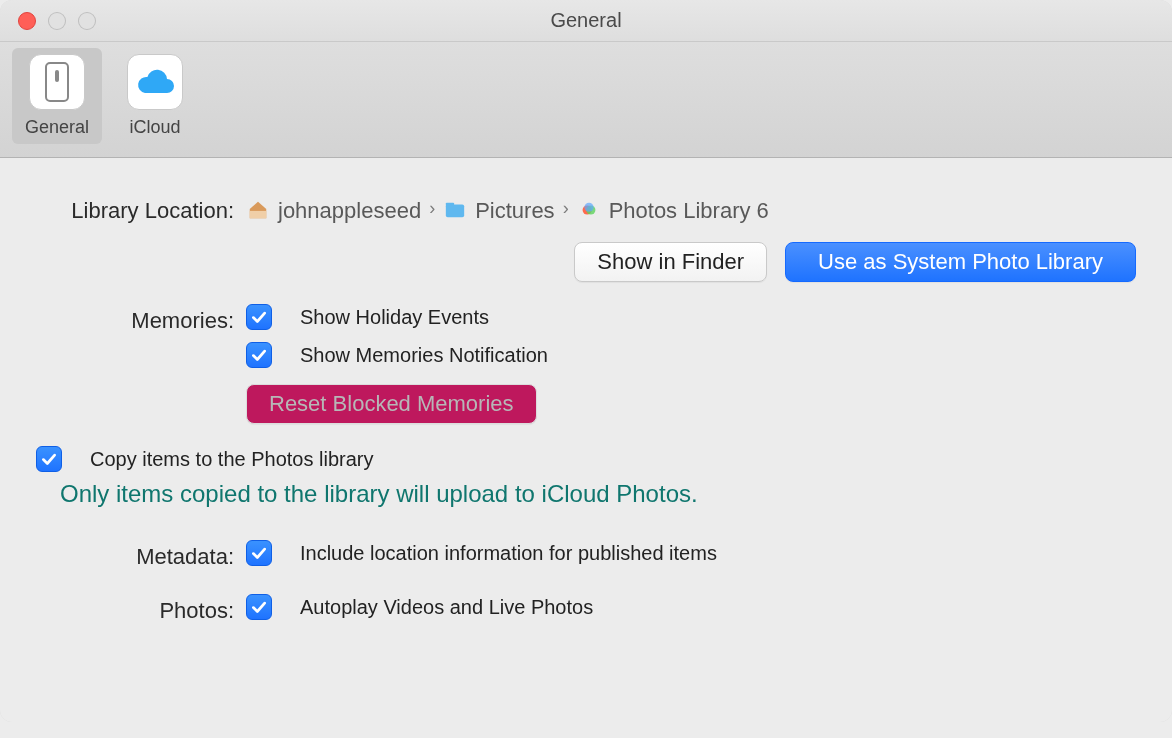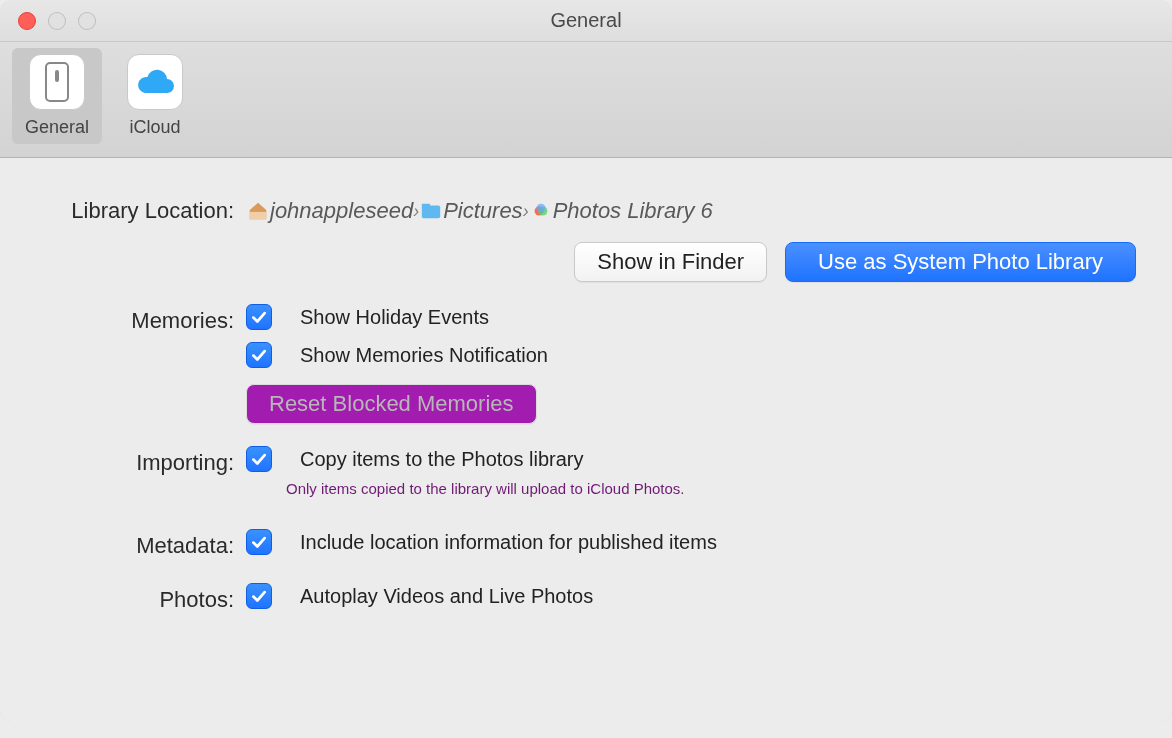--- a/index.html
+++ b/index.html
@@ -92,22 +92,22 @@
   .row .lbl {
     width: 210px;
     text-align: right;
     padding-right: 12px;
     padding-top: 4px;
     color: #2a2a2a;
     font-size: 22px;
   }
   .row .val { flex: 1; }
   .breadcrumb {
-    display:flex; align-items:center; flex-wrap:wrap;
-    font-size: 22px; color:#595959; padding-top:4px;font-style:italic;
+    display:flex; gap:8px; flex-wrap:wrap;
+    font-size: 22px; color:#595959; padding-top:4px;
   }
   .breadcrumb .chev { color:#7c7c7c; font-size:18px; }
   .crumb-icon {
     width:24px; height:24px; display:inline-flex; align-items:center; justify-content:center;
   }
   .btnrow { display:flex; gap:18px; margin-top:18px;justify-content:flex-end; }
   .btn {
     font-size: 22px;
     padding: 6px 22px;
     border-radius: 8px;
@@ -118,29 +118,29 @@
     box-shadow: 0 1px 1px rgba(0,0,0,.05);
   }
   .btn.primary {
     background: linear-gradient(#4a90ff,#1f73ff);
     border: 1px solid #156aff;
     color:#fff;
     padding-left:32px; padding-right:32px;
   }
   .btn.disabled {
     color:#b7b7b7;
-    background:#a21caf;
+    background:#be185d;
     border-color:#dcdcdc;
   }
   .check-line {
     display:flex; align-items:center; gap:28px;
     font-size:20px; color:#222; margin-bottom:10px;
   }
   .sub {
-    font-size:15px; color:#701a75; margin-left:40px; margin-top:-2px; margin-bottom:14px;
+    font-size:24px; color:#0f766e; margin-left:24px; margin-top:-2px; margin-bottom:14px;
   }
   .chk {
     width:26px; height:26px; border-radius:6px;
     background: linear-gradient(#3a92ff,#1f73ff);
     border:1px solid #0f5fe6;
     display:flex; align-items:center; justify-content:center;
     flex:0 0 26px;
   }
   .chk svg { width:18px; height:18px; }
   
@@ -242,21 +242,20 @@
             </span>
           <span>Show Memories Notification</span>
         </div>
         <div style="margin-top:16px">
           <button class="btn disabled">Reset Blocked Memories</button>
         </div>
       </div>
     </div>
 
     <div class="row" style="margin-top:22px">
-      <div class="lbl">Importing:</div>
       <div class="val">
         <div class="check-line">
           <span class="chk">
               <svg viewBox="0 0 16 16">
                 <path d="M3 8.5 6.5 12 13 4.5" fill="none" stroke="#fff" stroke-width="2.4" stroke-linecap="round" stroke-linejoin="round"></path>
               </svg>
             </span>
           <span>Copy items to the Photos library</span>
         </div>
         <div class="sub">Only items copied to the library will upload to iCloud Photos.</div>

